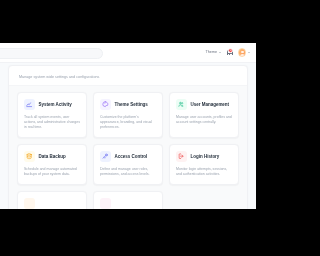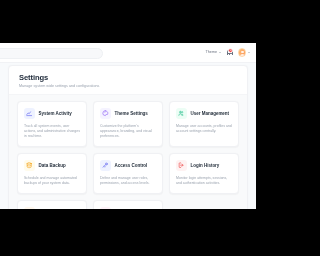--- a/index.html
+++ b/index.html
@@ -267,21 +267,20 @@
 
       <div id="avatar"></div>
       <span id="avatar-caret"></span>
     </div>
   </div>
 
   <div id="page">
     <div id="content-card">
 
       <div id="page-header">
-        <div id="page-title">Settings</div>
         <div id="page-subtitle">Manage system wide settings and configurations</div>
       </div>
 
       <div id="grid-area">
         <div id="grid">
 
           <div class="card">
             <div class="card-head">
               <span class="card-icon" style="background:#eef2ff">
                 <svg viewBox="0 0 24 24" fill="none" stroke="#6366f1" stroke-width="2.4" stroke-linecap="round" stroke-linejoin="round">

